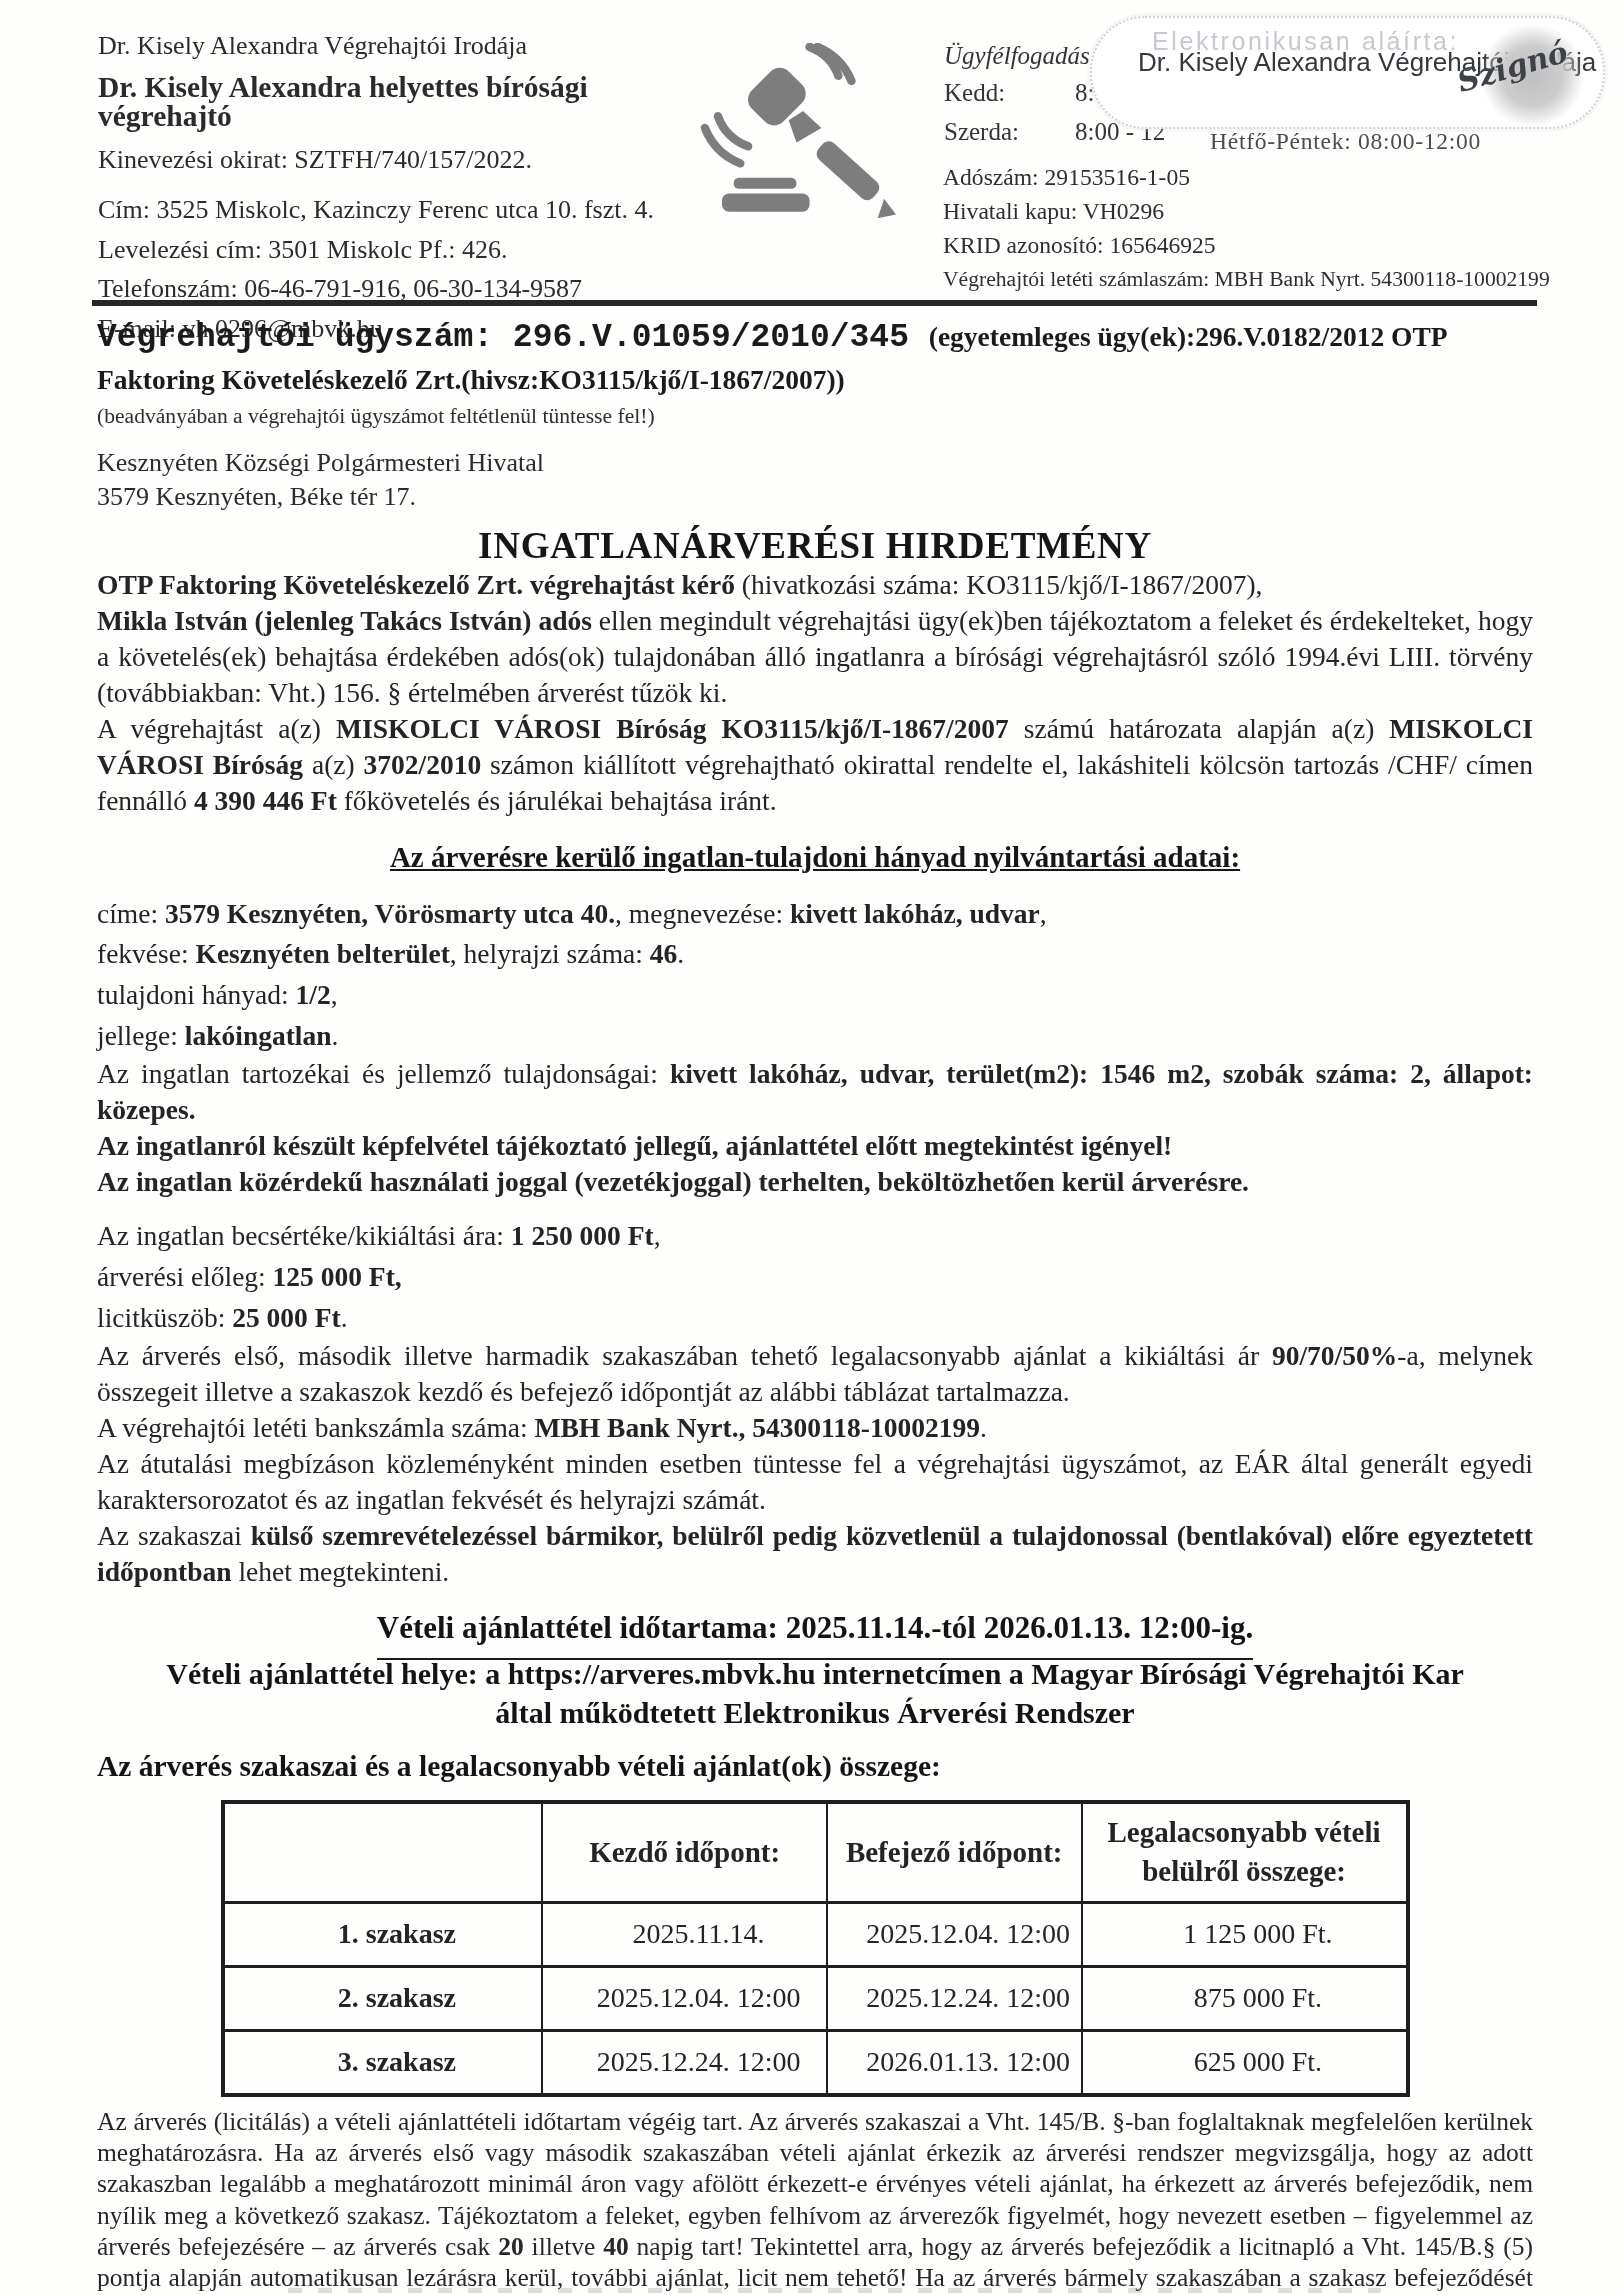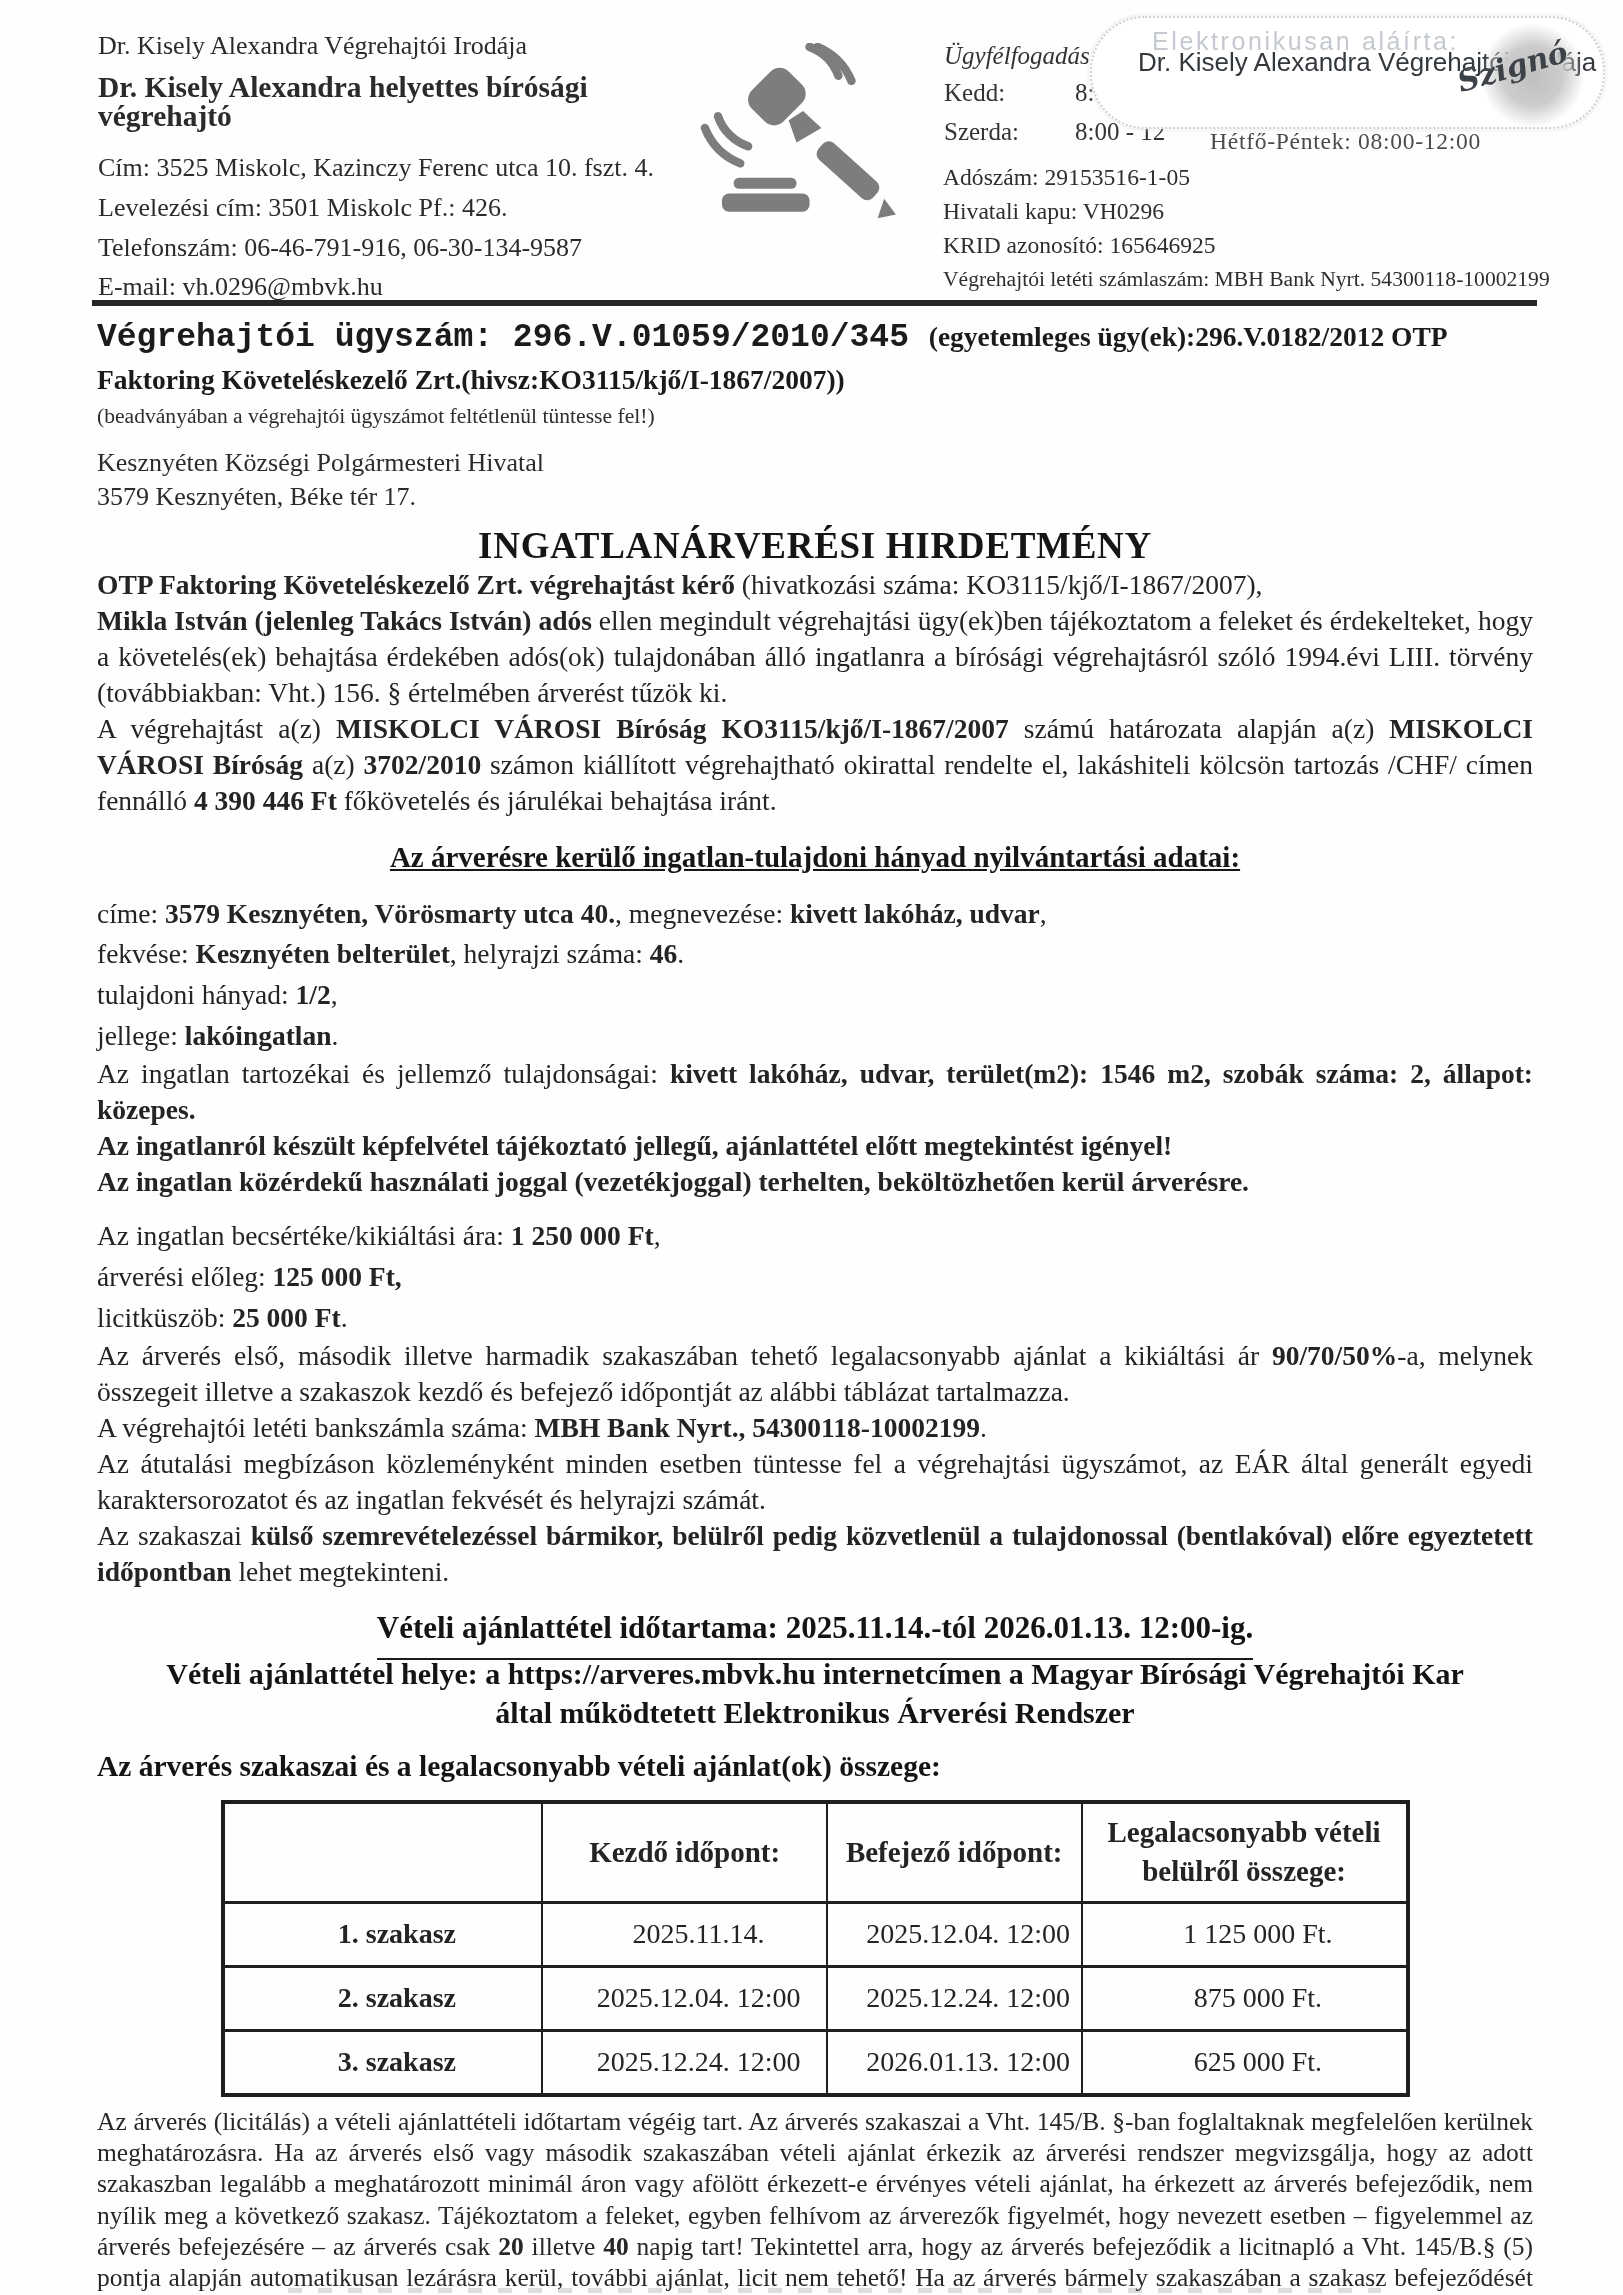--- a/index.html
+++ b/index.html
@@ -71,20 +71,21 @@
 </head>
 <body>
 
 <div class="page">
 
   <div class="hdr">
 
     <div class="office">
       <div class="l">Dr. Kisely Alexandra Végrehajtói Irodája</div>
       <div class="l bold">Dr. Kisely Alexandra helyettes bírósági végrehajtó</div>
+      <div class="l">Kinevezési okirat: SZTFH/740/157/2022.</div>
       <div class="l" style="margin-top:23.6px;">Cím: 3525 Miskolc, Kazinczy Ferenc utca 10. fszt. 4.</div>
       <div class="l">Levelezési cím: 3501 Miskolc Pf.: 426.</div>
       <div class="l">Telefonszám: 06-46-791-916,  06-30-134-9587</div>
       <div class="l">E-mail: vh.0296@mbvk.hu</div>
     </div>
 
     <svg class="gavel" viewBox="0 0 316 292">
       <g fill="#7d7d7d" stroke="none">
         <rect x="-34" y="-40" width="68" height="80" rx="20" transform="translate(128,82) rotate(45)"></rect>
         <path d="M178 6 A74 74 0 0 1 222 50" fill="none" stroke="#7d7d7d" stroke-width="13" stroke-linecap="round"></path>

